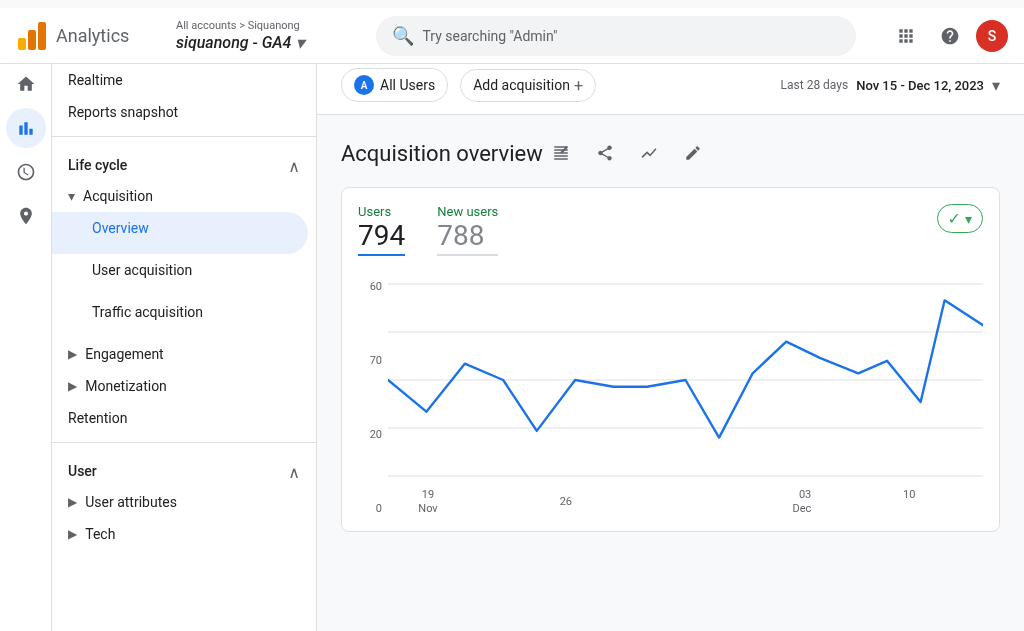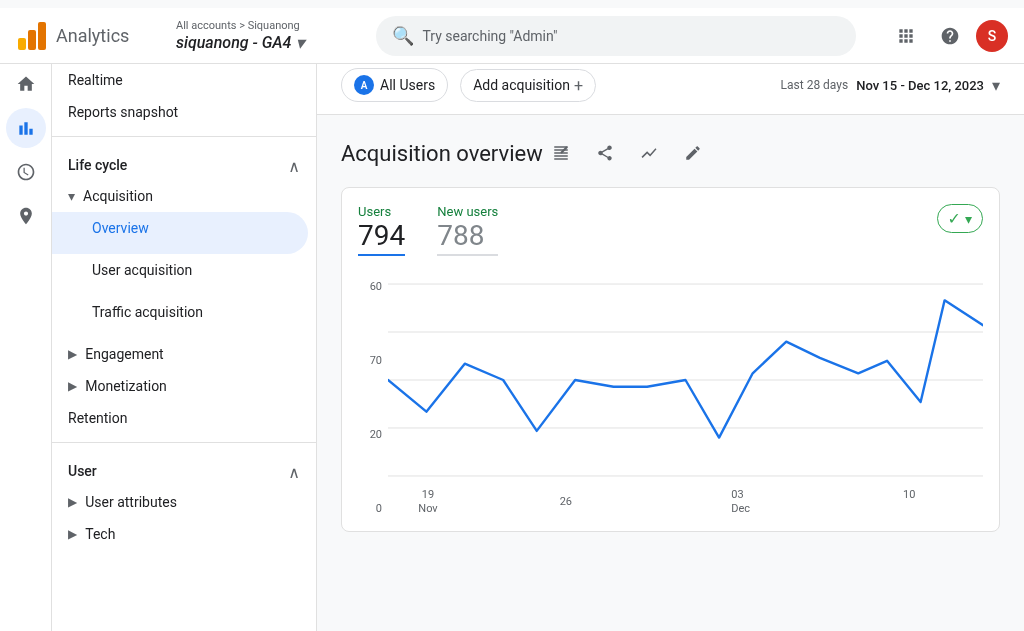--- a/index.html
+++ b/index.html
@@ -355,21 +355,21 @@
 
         <div class="x-axis" style="display:flex; justify-content:space-between; padding: 4px 0 0 0; font-size:11px; color:#5f6368;">
           <div class="x-label" style="display:flex; flex-direction:column; align-items:center; width:80px;">
             <span>19</span>
             <span>Nov</span>
           </div>
           <div class="x-label" style="display:flex; flex-direction:row; align-items:center; width:80px;">
             <span>26</span>
             <span>&nbsp;</span>
           </div>
-          <div class="x-label" style="display:flex; flex-direction:column; align-items:flex-start; width:80px;">
+          <div class="x-label" style="display:flex; flex-direction:column; align-items:flex-end; width:80px;">
             <span>03</span>
             <span>Dec</span>
           </div>
           <div class="x-label" style="display:flex; flex-direction:column; align-items:flex-start; width:80px;">
             <span>10</span>
             <span>&nbsp;</span>
           </div>
         </div>
       </div>
     </div>

